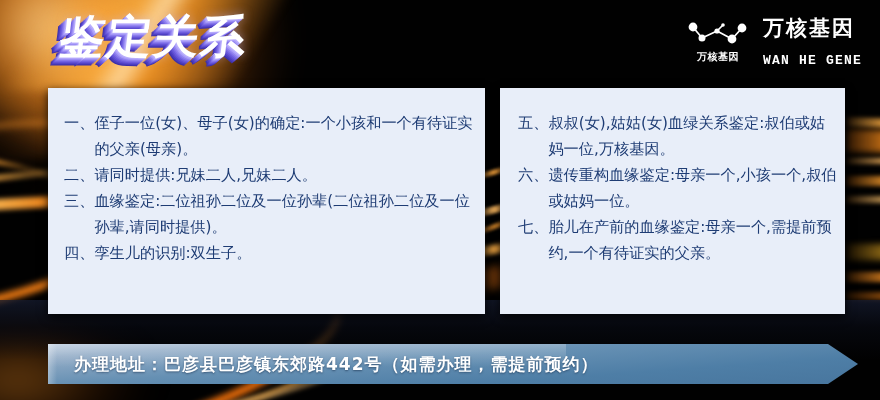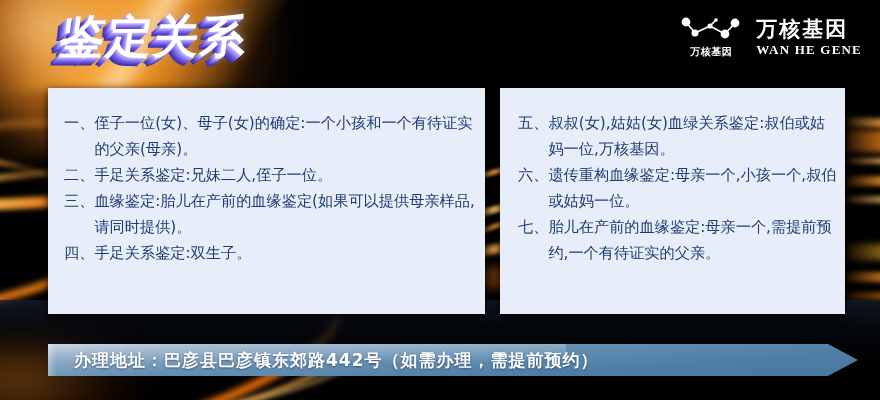--- a/index.html
+++ b/index.html
@@ -235,22 +235,22 @@
     font-size:10px; font-weight:bold; color:#fff; letter-spacing:0.5px;
     font-family:"DejaVu Sans","Liberation Sans",sans-serif;
   }
   #logo-word { display:flex; flex-direction:column; align-items:flex-start; }
   #logo-word .word-cn {
     font-size:21px; font-weight:bold; color:#fff; letter-spacing:2px; line-height:1.1;
     font-family:"DejaVu Sans","Liberation Sans",sans-serif;
   }
   #logo-word .word-en {
     font-size:13px; font-weight:bold; color:#fff; letter-spacing:1.2px; line-height:1.3;
-    margin-top:1px;
-    font-family:Liberation Serif, serif;
+    margin-top:13px;
+    font-family:Liberation Mono, monospace;
   }
 
   
   .panel {
     position:absolute; top:88px; height:226px;
     background:#e8eef9;
     box-shadow:0 3px 9px rgba(0,0,0,0.85);
     padding:22px 8px 10px 16px;
   }
   #panel-left  { left:48px;  width:437px; }
@@ -263,21 +263,21 @@
     line-height:26px;
     font-family:"DejaVu Sans","Liberation Sans",sans-serif;
     margin-bottom:0;
   }
   .item .num { flex:0 0 auto; white-space:nowrap; }
   .item .txt { flex:1 1 auto; }
 
   
   #banner {
     position:absolute; left:48px; top:344px;
-    width:810px; height:32px;
+    width:810px; height:40px;
     background:linear-gradient(176deg,
       rgba(186,203,223,0.98) 0%,
       rgba(150,177,205,0.97) 14%,
       rgba(104,147,183,0.98) 42%,
       rgba(78,126,166,1) 72%,
       rgba(72,118,158,1) 100%);
     -webkit-clip-path:polygon(0 0, 96.3% 0, 100% 50%, 96.3% 100%, 0 100%);
     clip-path:polygon(0 0, 96.3% 0, 100% 50%, 96.3% 100%, 0 100%);
     display:flex; align-items:center;
   }
@@ -373,29 +373,29 @@
     </div>
   </div>
 
   <div class="panel" id="panel-left">
     <div class="item">
       <span class="num">一、</span>
       <span class="txt">侄子一位(女)、母子(女)的确定:一个小孩和一个有待证实的父亲(母亲)。</span>
     </div>
     <div class="item">
       <span class="num">二、</span>
-      <span class="txt">手足关系鉴定:兄妹二人,侄子一位。</span>
+      <span class="txt">请同时提供:兄妹二人,兄妹二人。</span>
     </div>
     <div class="item">
       <span class="num">三、</span>
-      <span class="txt">血缘鉴定:胎儿在产前的血缘鉴定(如果可以提供母亲样品,请同时提供)。</span>
+      <span class="txt">血缘鉴定:二位祖孙二位及一位孙辈(二位祖孙二位及一位孙辈,请同时提供)。</span>
     </div>
     <div class="item">
       <span class="num">四、</span>
-      <span class="txt">手足关系鉴定:双生子。</span>
+      <span class="txt">孪生儿的识别:双生子。</span>
     </div>
   </div>
 
   <div class="panel" id="panel-right">
     <div class="item">
       <span class="num">五、</span>
       <span class="txt">叔叔(女),姑姑(女)血绿关系鉴定:叔伯或姑妈一位,万核基因。</span>
     </div>
     <div class="item">
       <span class="num">六、</span>

